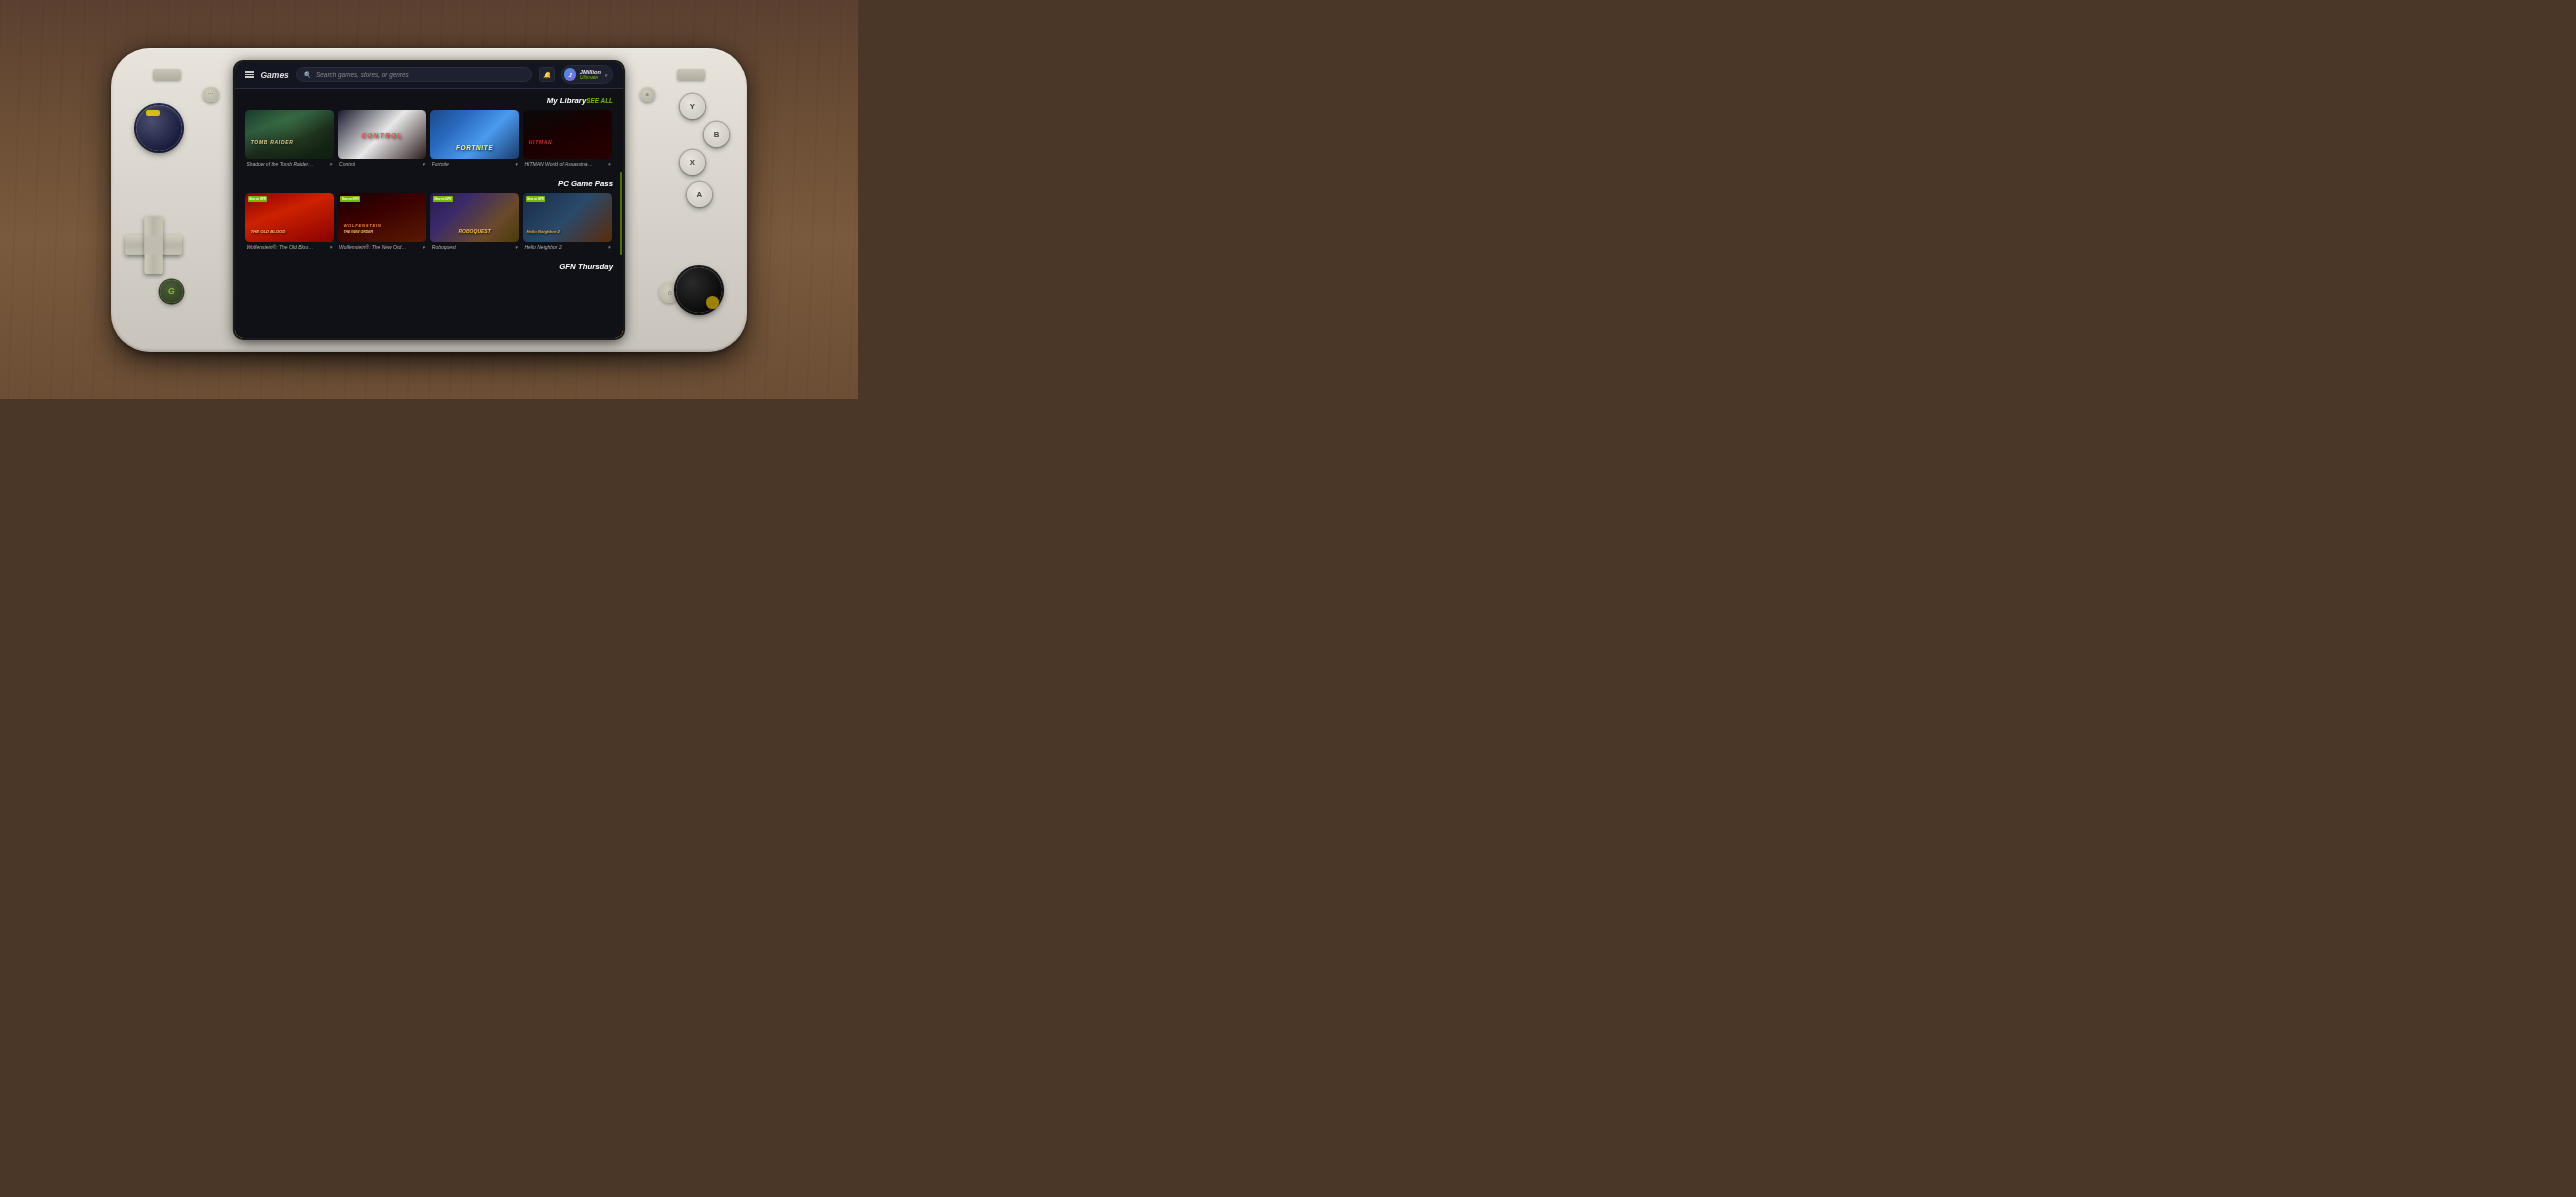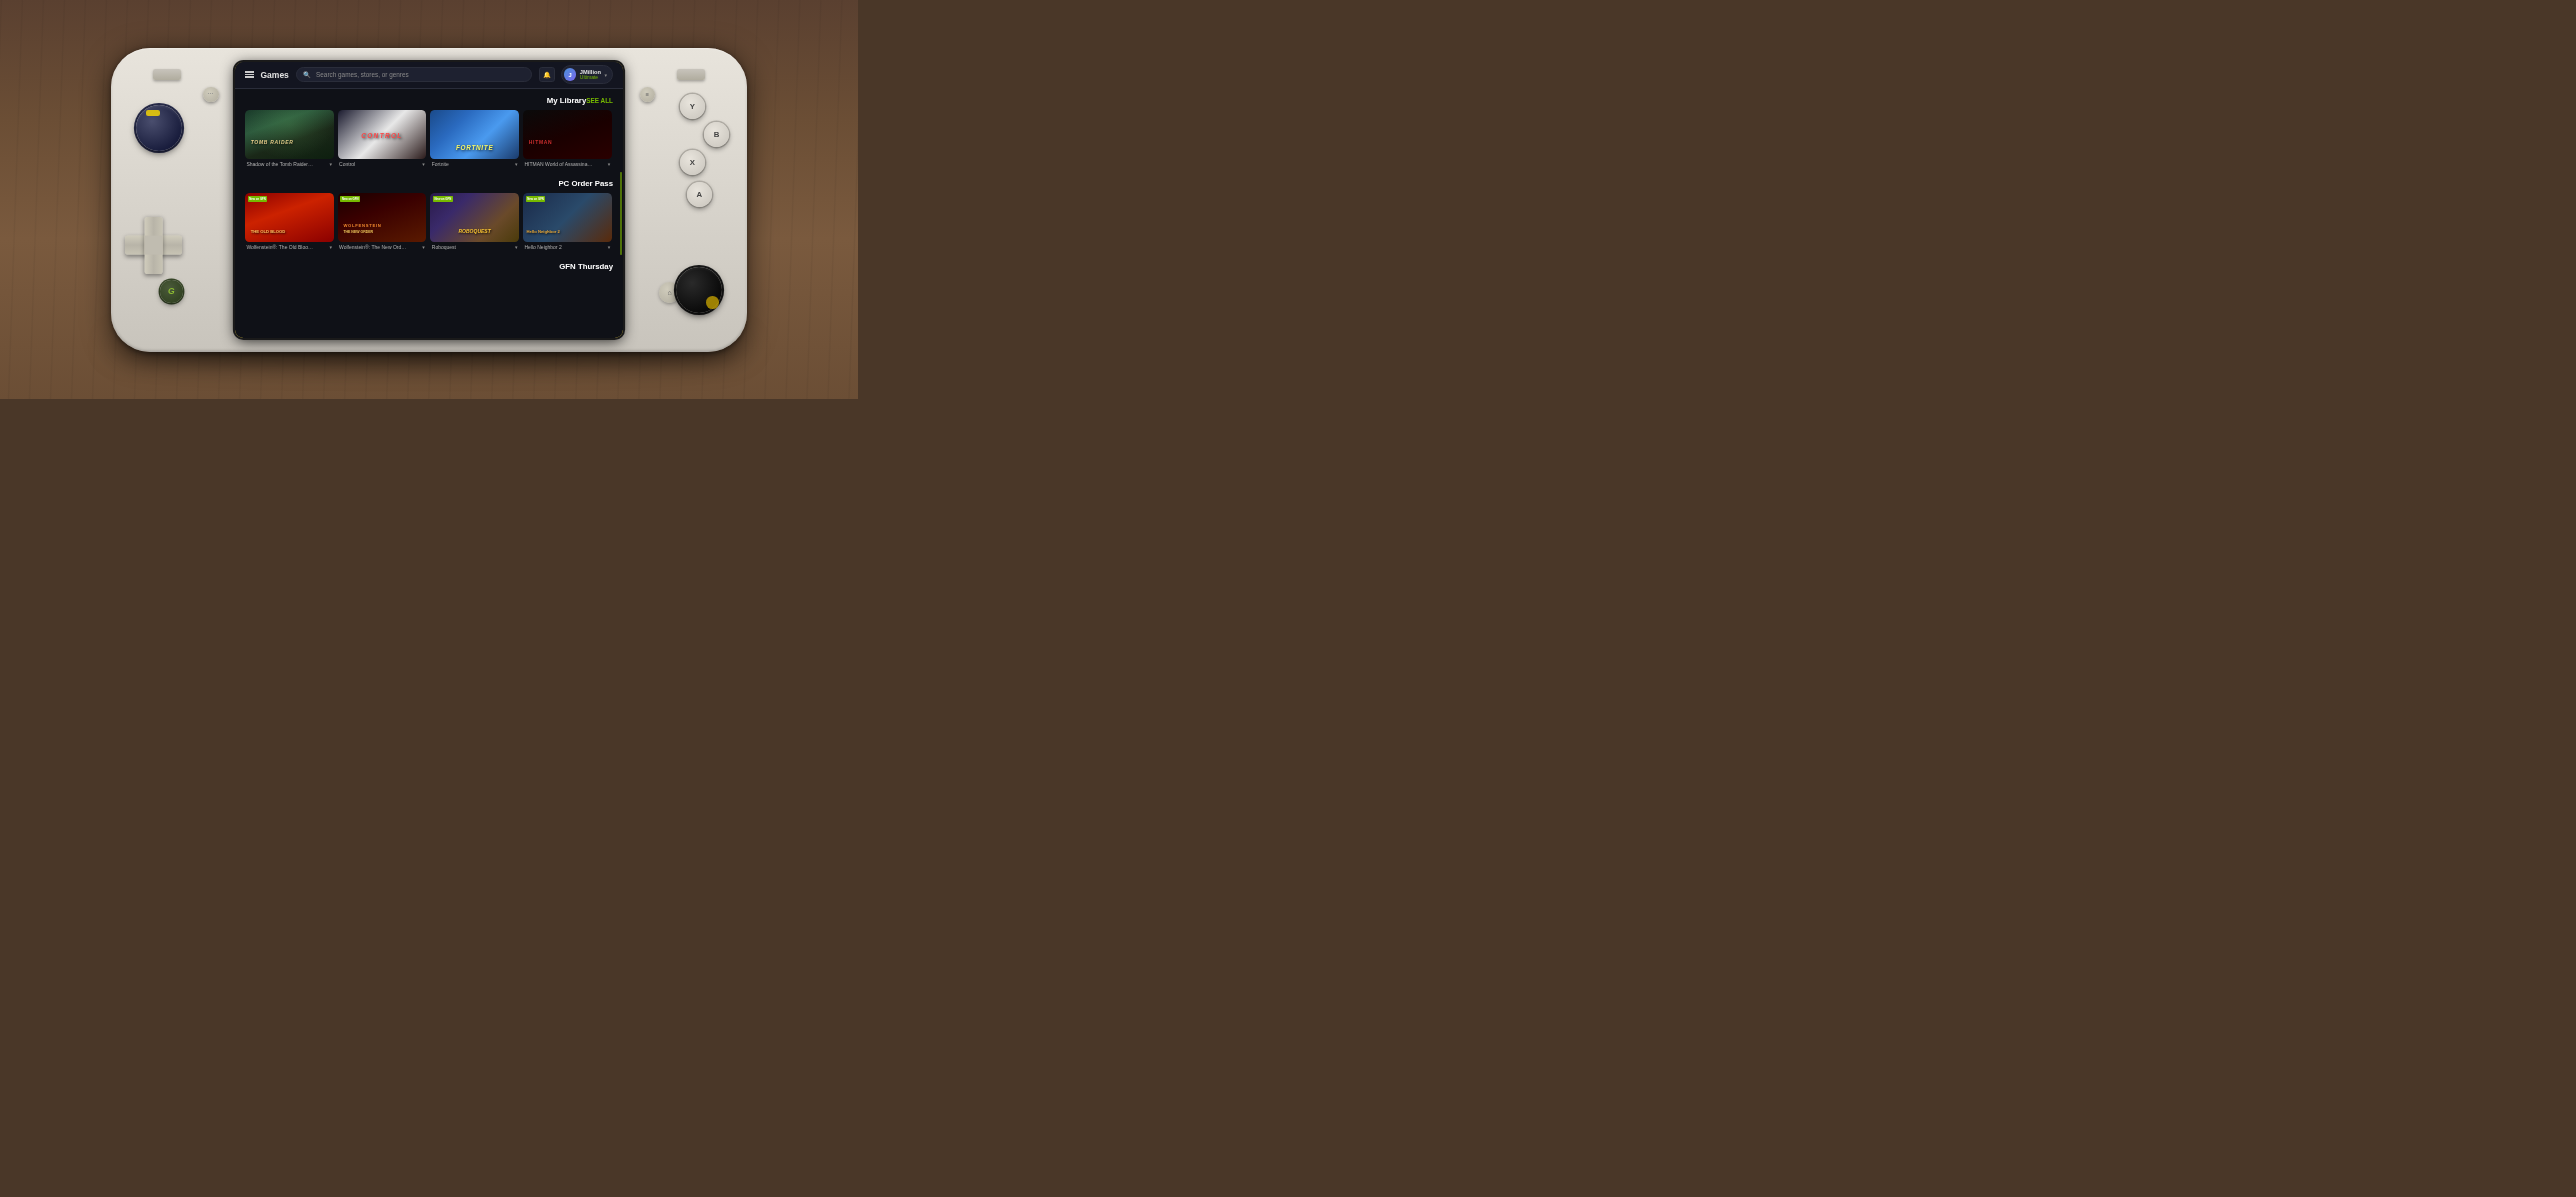--- a/index.html
+++ b/index.html
@@ -77,20 +77,21 @@
       top: 14px;
       left: 124px;
       right: 124px;
       bottom: 14px;
       background: #fde047;
       border-radius: 8.5px;
       overflow: hidden;
       box-shadow:
         0 0 0 2.1px #1a1a1a,
         0 2.8px 14px rgba(0,0,0,0.8);
+      font-style: italic;
     }
 
     .screen {
       width: 100%;
       height: 100%;
       background: #0f1117;
       overflow: hidden;
       position: relative;
     }
 
@@ -848,21 +849,21 @@
               <div class="game-label">
                 <span class="game-name">HITMAN World of Assassination</span>
                 <span class="game-arrow">▾</span>
               </div>
             </div>
           </div>
         </div>
 
         <div class="section">
           <div class="section-header">
-            <span class="section-title">PC Order Pass</span>
+            <span class="section-title">PC Game Pass</span>
           </div>
           <div class="games-row">
 
             <div class="game-card">
               <div class="game-cover old-blood-cover">
                 <div class="badge-container">
                   <span class="badge-line1">New on GFN</span>
                 </div>
               </div>
               <div class="game-label">

